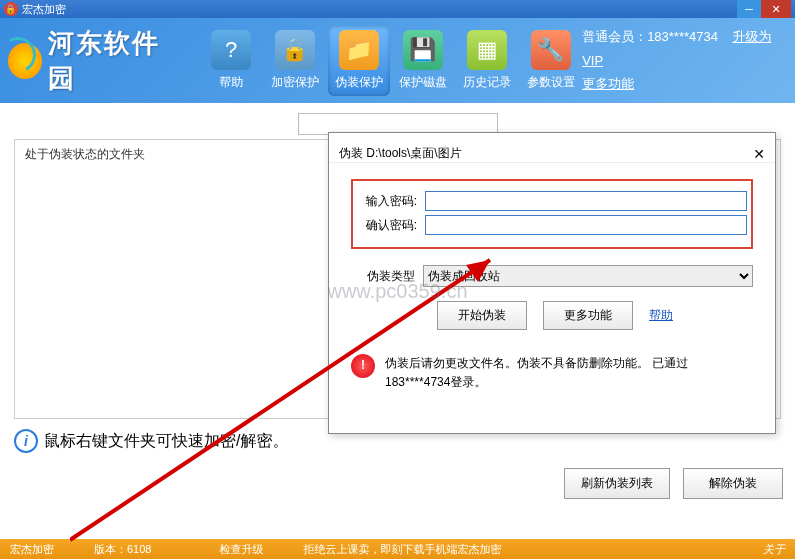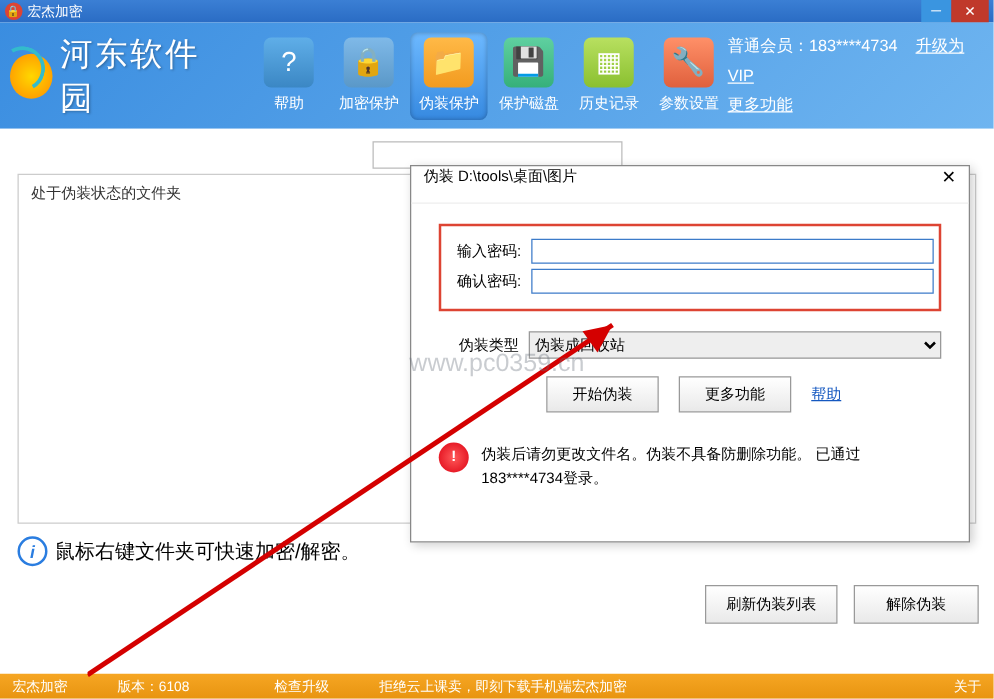--- a/index.html
+++ b/index.html
@@ -10,21 +10,21 @@
     .titlebar-icon { width: 14px; height: 14px; background: #d43; border-radius: 50%; margin-right: 4px; display: inline-flex; align-items: center; justify-content: center; font-size: 9px; }
     .titlebar-right { margin-left: auto; display: flex; }
     .winbtn { width: 24px; height: 18px; display: flex; align-items: center; justify-content: center; font-size: 11px; }
     .winbtn.close { background: #c0392b; width: 30px; }
 
     
     .toolbar { height: 85px; background: linear-gradient(135deg, #3a8de0, #6fb5f0); display: flex; align-items: center; padding: 0 8px; position: relative; }
     .logo-area { display: flex; align-items: center; margin-right: 20px; }
     .logo-badge { width: 36px; height: 36px; background: radial-gradient(circle, #ffd700, #ff8c00); border-radius: 50%; margin-right: 6px; position: relative; }
     .logo-badge::after { content:''; position:absolute; left:-8px; top:-6px; width:30px; height:30px; border:3px solid #3bc; border-left-color:transparent; border-bottom-color:transparent; border-radius:50%; transform:rotate(15deg);}
-    .logo-text { color: white; font-size: 26px; font-weight: normal; text-shadow: 1px 1px 2px rgba(0,0,0,.3); letter-spacing: 2px; }
+    .logo-text { color: white; font-size: 26px; font-weight: bold; text-shadow: 1px 1px 2px rgba(0,0,0,.3); letter-spacing: 2px; }
 
     .tool-btns { display: flex; gap: 2px; align-items: flex-start; }
     .tool-btn { width: 62px; height: 70px; display: flex; flex-direction: column; align-items: center; justify-content: center; color: white; font-size: 12px; cursor: pointer; border-radius: 6px; padding: 4px; }
     .tool-btn.active { background: linear-gradient(to bottom, #6db9ff, #3689e0); box-shadow: inset 0 0 4px rgba(0,0,0,.3); }
     .tool-icon { width: 40px; height: 40px; border-radius: 6px; display: flex; align-items: center; justify-content: center; margin-bottom: 4px; font-size: 22px; color: white; }
     .ic-help { background: linear-gradient(to bottom, #5faee8, #3b87c4); }
     .ic-lock { background: linear-gradient(to bottom, #7fb9e8, #5a98c8); }
     .ic-folder { background: linear-gradient(to bottom, #ffb947, #f29b1f); }
     .ic-disk { background: linear-gradient(to bottom, #5fd0a0, #36b07a); }
     .ic-history { background: linear-gradient(to bottom, #b8e060, #8ac030); }
@@ -41,21 +41,21 @@
     .info-icon { width: 24px; height: 24px; border: 2px solid #2a7de0; border-radius: 50%; display: flex; align-items: center; justify-content: center; color: #2a7de0; font-weight: bold; font-style: italic; font-size: 14px; }
     .bottom-btns { display: flex; gap: 13px; position: absolute; right: 12px; bottom: 24px; }
     .btn { border: 1px solid #999; background: linear-gradient(to bottom,#fff,#e9e9e9); padding: 6px 16px; font-size: 12px; cursor: pointer; min-width: 100px; }
 
     
     .statusbar { position: absolute; bottom: 0; left: 0; right: 0; height: 20px; background: linear-gradient(to bottom,#f6a623,#e89410); color: white; font-size: 11px; display: flex; align-items: center; padding: 0 10px; gap: 40px; }
     .statusbar .r { margin-left: auto; }
 
     
     .dialog { position: absolute; left: 328px; top: 132px; width: 448px; height: 302px; background: white; border: 1px solid #888; z-index: 10; box-shadow: 2px 2px 8px rgba(0,0,0,.2); }
-    .dlg-title { height: 30px; display: flex; align-items: flex-start; padding: 0 10px; font-size: 12px; border-bottom: 1px solid #eee; }
+    .dlg-title { height: 30px; display: flex; align-items: flex-end; padding: 0 10px; font-size: 12px; border-bottom: 1px solid #eee; }
     .dlg-close { margin-left: auto; cursor: pointer; font-size: 14px; }
     .dlg-body { padding: 16px 22px 8px; font-size: 12px; }
     .form-group { border: 2px solid #d43; padding: 6px 4px 8px; margin-bottom: 10px; }
     .form-row { display: flex; align-items: center; margin: 4px 0; gap: 8px; }
     .form-row label { width: 60px; text-align: right; }
     .form-row input[type=text], .form-row input[type=password] { flex:1; border: 1px solid #3c7bc9; height: 20px; padding: 0 4px; font-size:12px; }
     .sel-row { display:flex; align-items:center; gap:8px; margin: 16px 0 14px 6px; justify-content: center; }
     .sel-row label { width: 58px; text-align: right; }
     .sel-row select { flex: 1; height: 22px; border: 1px solid #999; background:#eee; font-size:12px; }
     .dlg-btns { display: flex; gap: 16px; margin-left: 86px; align-items: center; }
@@ -176,14 +176,14 @@
   <polygon points="420,20 396,25 408,42" fill="#d40000"></polygon>
 </svg>
 
 <div class="watermark">www.pc0359.cn</div>
 
 <div class="statusbar">
   <span>宏杰加密</span>
   <span>版本：6108</span>
   <span style="cursor:pointer;margin-left:28px;">检查升级</span>
   <span>拒绝云上课卖，即刻下载手机端宏杰加密</span>
-  <span class="r" style="cursor:pointer;">关于</span>
+  <span class="r" style="cursor:pointer;font-style:italic;">关于</span>
 </div>
 
 </body></html>

